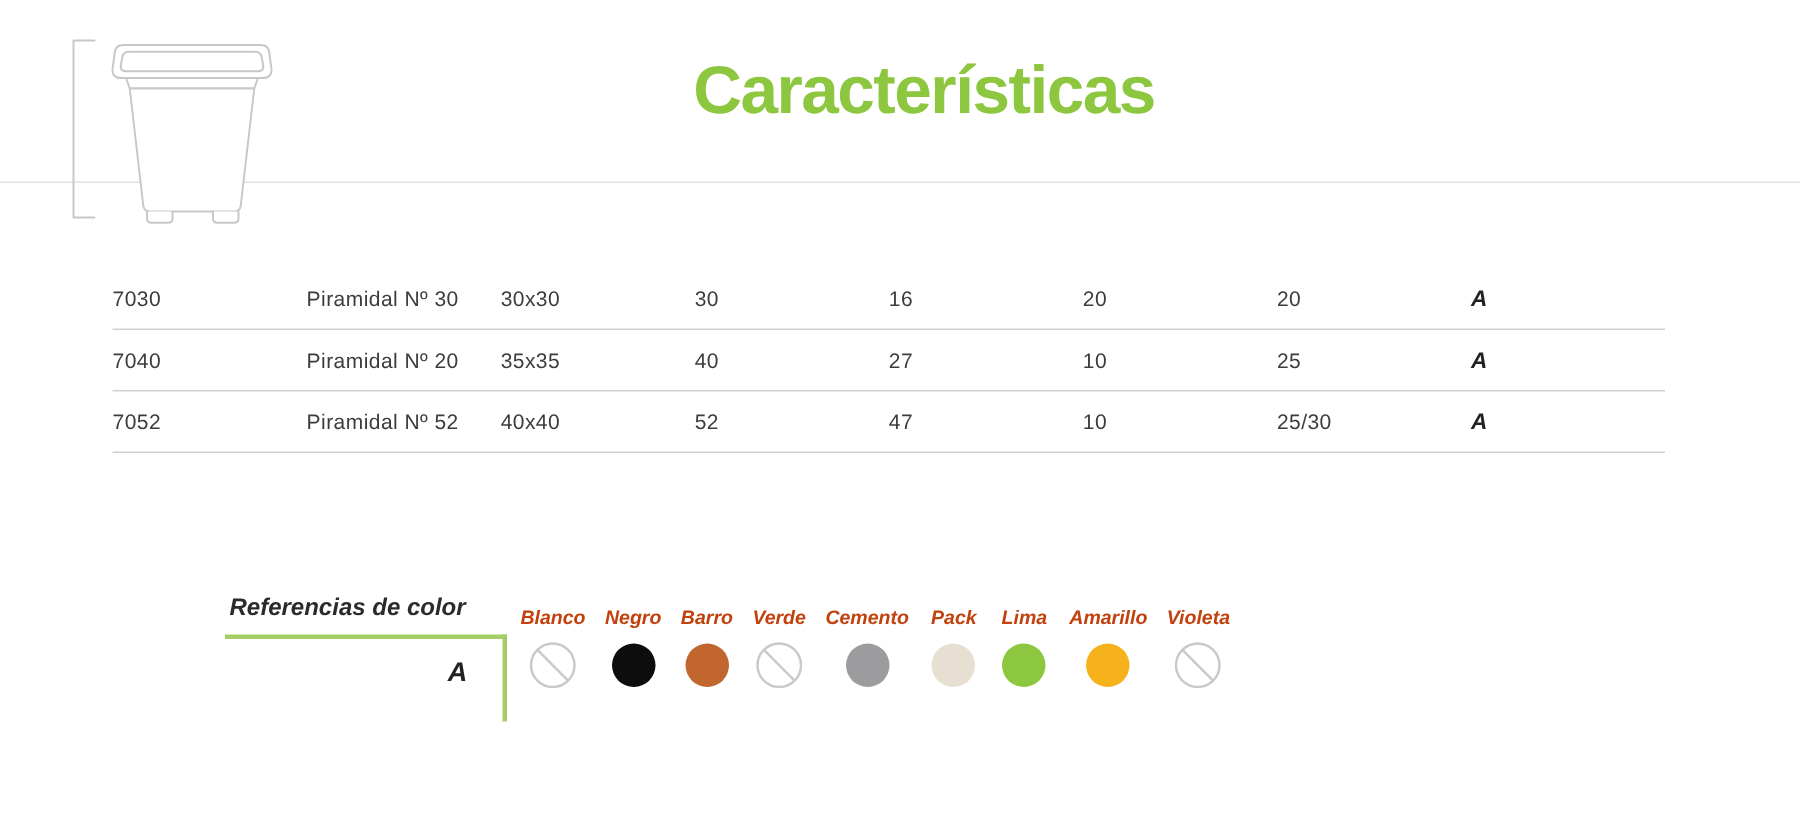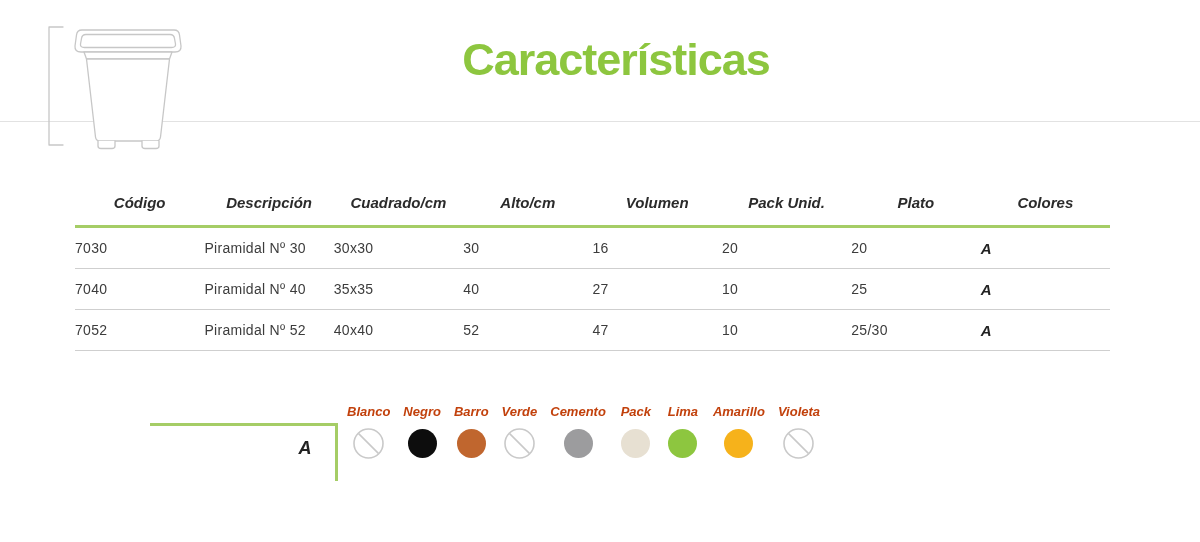--- a/index.html
+++ b/index.html
@@ -72,64 +72,55 @@
       <path fill="#ffffff" d="M48.5 43 L131.5 43 L122.5 121 Q122 125 118 125 L62 125 Q58 125 57.5 121 Z"></path>
 
       <path fill="#ffffff" d="M60 125 L60 130 Q60 132.5 63 132.5 L74 132.5 Q77 132.5 77 130 L77 125"></path>
       <path fill="#ffffff" d="M104 125 L104 130 Q104 132.5 107 132.5 L118 132.5 Q121 132.5 121 130 L121 125"></path>
     </g>
   </svg>
 
   <div class="page-title">Características</div>
 
   <div class="spec-table">
-    <div class="thead">
-        <div class="th">Código</div>
-        <div class="th">Descripción</div>
-        <div class="th">Cuadrado/cm</div>
-        <div class="th">Alto/cm</div>
-        <div class="th">Volumen</div>
-        <div class="th">Pack Unid.</div>
-        <div class="th">Plato</div>
-        <div class="th">Colores</div>
-      </div>
     <div>
         <div class="tr">
           <div class="td">7030</div>
           <div class="td">Piramidal Nº 30</div>
           <div class="td">30x30</div>
           <div class="td">30</div>
           <div class="td">16</div>
           <div class="td">20</div>
           <div class="td">20</div>
           <div class="td colA">A</div>
         </div>
         <div class="tr">
           <div class="td">7040</div>
-          <div class="td">Piramidal Nº 40</div>
+          <div class="td">Piramidal Nº 20</div>
           <div class="td">35x35</div>
           <div class="td">40</div>
           <div class="td">27</div>
           <div class="td">10</div>
           <div class="td">25</div>
           <div class="td colA">A</div>
         </div>
         <div class="tr">
           <div class="td">7052</div>
           <div class="td">Piramidal Nº 52</div>
           <div class="td">40x40</div>
           <div class="td">52</div>
           <div class="td">47</div>
           <div class="td">10</div>
           <div class="td">25/30</div>
           <div class="td colA">A</div>
         </div>
       </div>
   </div>
 
+  <div class="ref-label">Referencias de color</div>
   <div class="ref-bracket"></div>
   <div class="ref-group">A</div>
 
   <div class="swatches">
       <div class="swatch">
         <span class="swatch-label">Blanco</span>
         <svg width="31" height="31" viewBox="0 0 31 31">
           <circle cx="15.5" cy="15.5" r="14.5" fill="#ffffff" stroke="#c9c9c9" stroke-width="1.6"></circle>
           <line x1="5.6" y1="5.6" x2="25.4" y2="25.4" stroke="#c9c9c9" stroke-width="1.6"></line>
         </svg>

